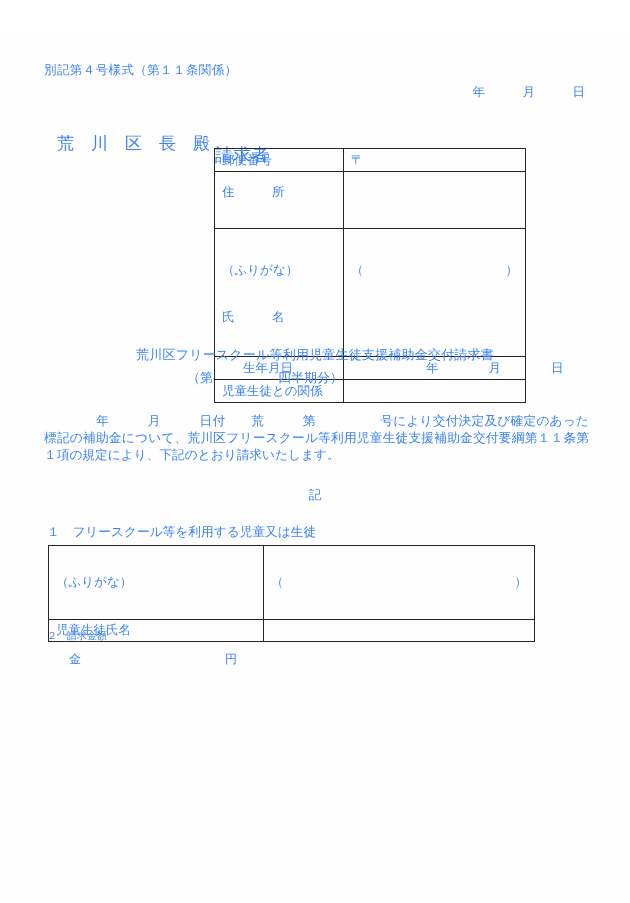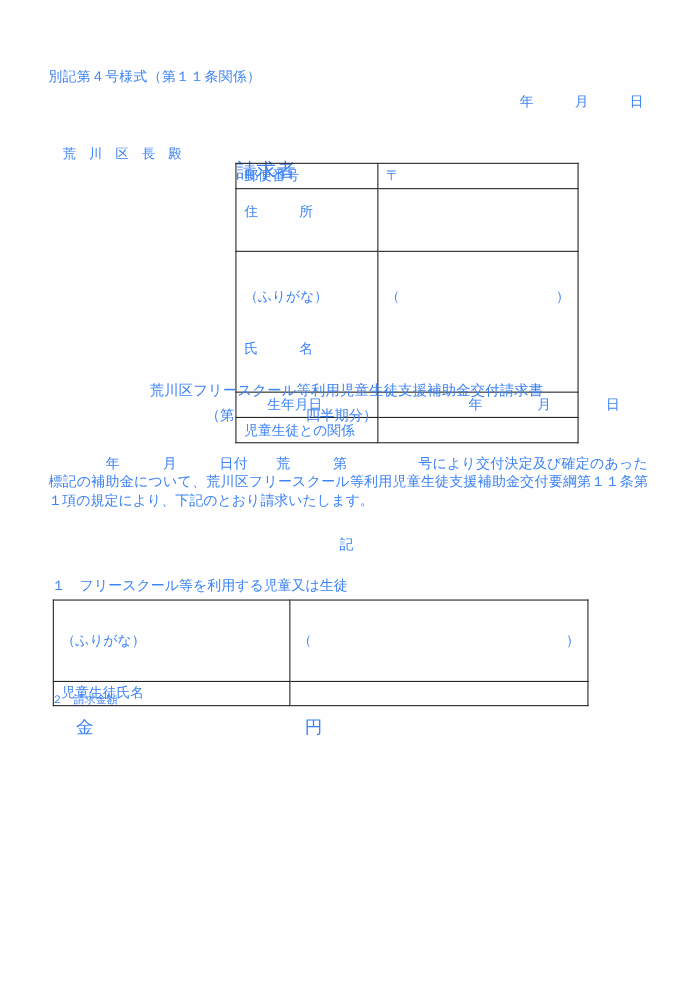--- a/index.html
+++ b/index.html
@@ -32,21 +32,21 @@
     left: 0;
     top: 52px;
     width: 585px;
     text-align: right;
     font-size: 12.5px;
     white-space: pre;
   }
   .addressee {
     left: 57px;
     top: 100px;
-    font-size: 12px;
+    font-size: 17px;
     white-space: pre;
   }
 
   
   .claimant-label {
     left: 215px;
     top: 111px;
     font-size: 18px;
     white-space: pre;
   }
@@ -145,21 +145,21 @@
   
   .sec2-heading {
     left: 47px;
     top: 597px;
     font-size: 10px;
     white-space: pre;
   }
   .amount-line {
     left: 69px;
     top: 619px;
-    font-size: 16px;
+    font-size: 12px;
     white-space: pre;
   }
 </style>
 </head>
 <body>
 
 <div class="page">
 
   <div class="abs form-code">別記第４号様式（第１１条関係）</div>
   <div class="abs date-line">年　　　月　　　日</div>

